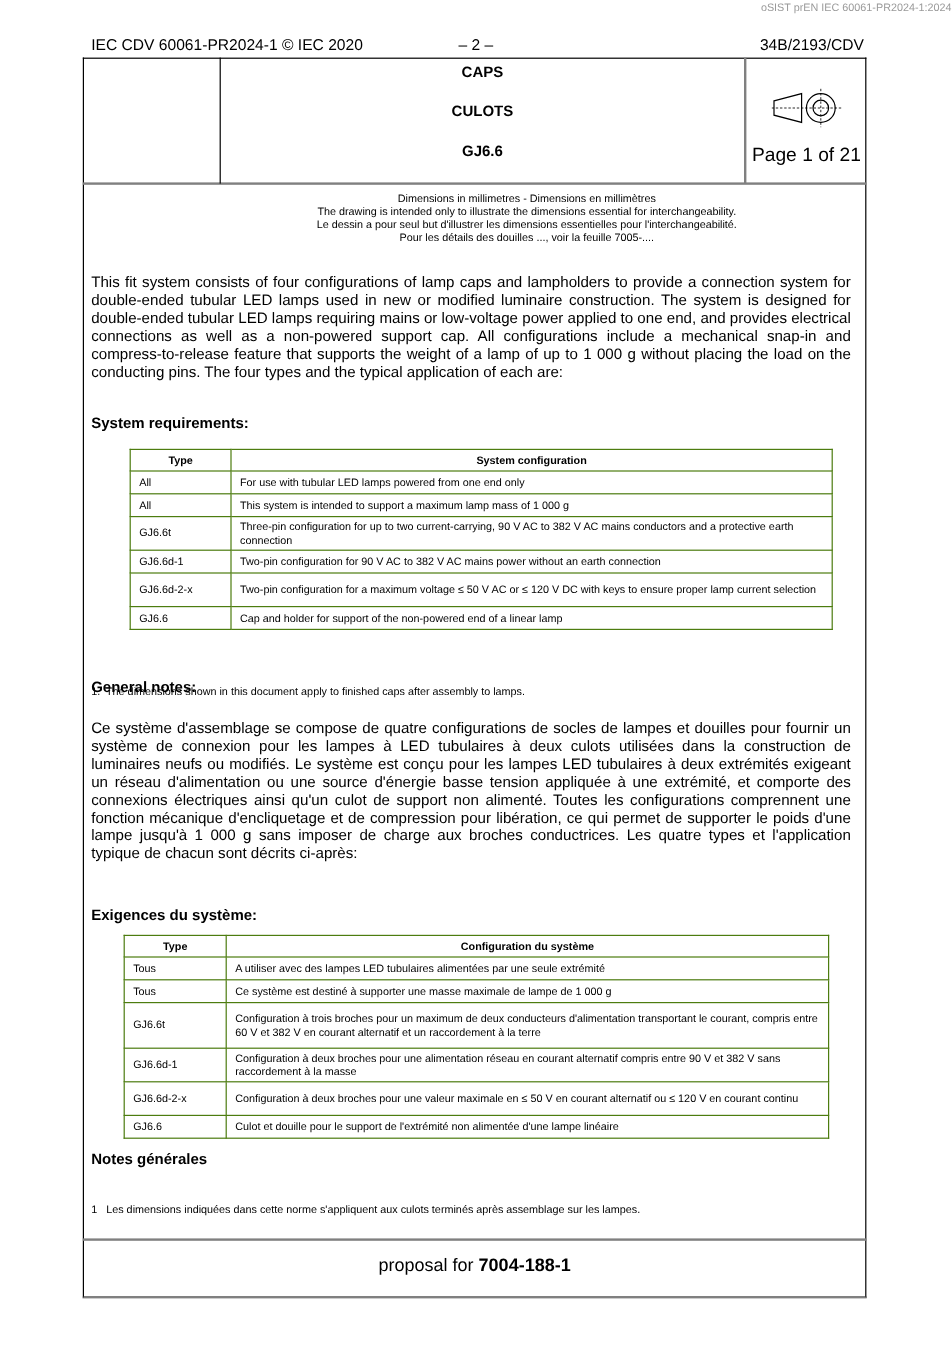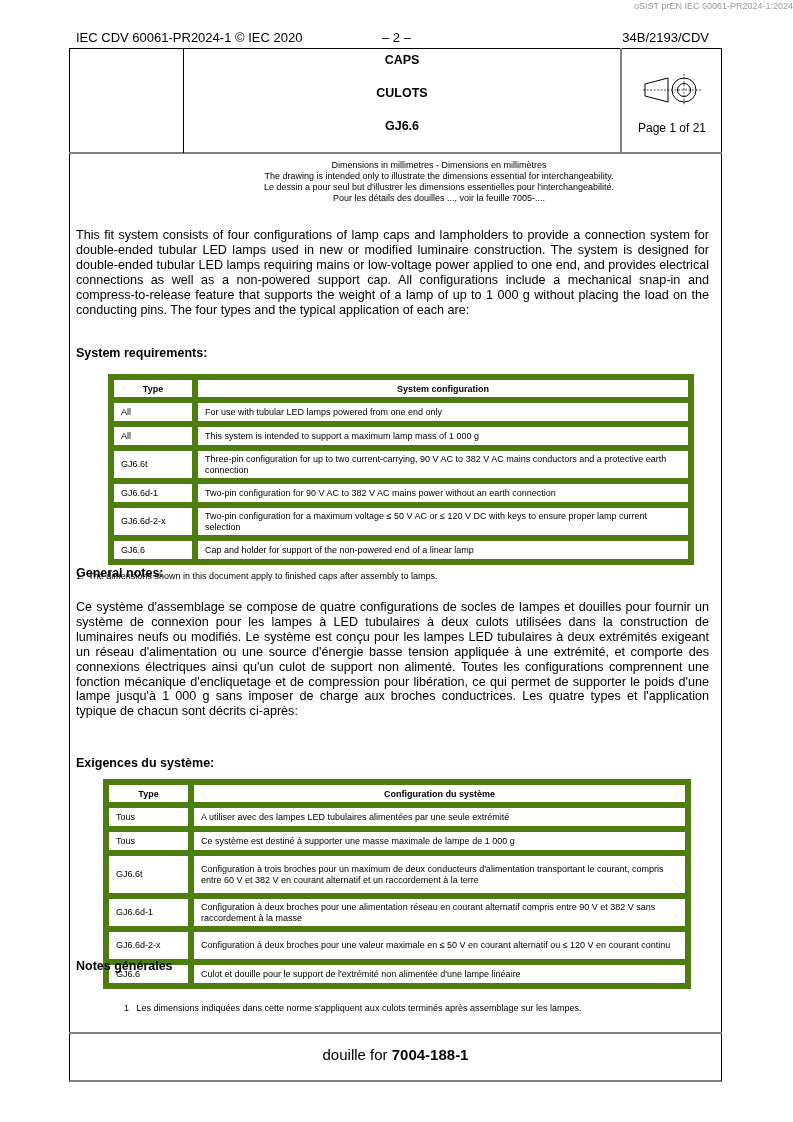--- a/index.html
+++ b/index.html
@@ -3,49 +3,49 @@
 <meta charset="utf-8">
 <style>
   html, body { margin: 0; padding: 0; background: #ffffff; }
   body { width: 793px; height: 1122px; position: relative; overflow: hidden;
          font-family: "Liberation Sans", sans-serif; color: #000; }
   .abs { position: absolute; }
   .watermark { left: 0; width: 793px; top: 1px; text-align: right; font-size: 9px; color: #9a9a9a; }
   .hdr { top: 30px; font-size: 13px; }
   .hdr-left { left: 76px; }
   .hdr-center { left: 0; width: 793px; text-align: center; }
-  .hdr-right { right: 84px; }
+  .hdr-right { right: 73px; }
 
   .frame { left: 69px; top: 48px; width: 653px; height: 1034px; border: 1px solid #000;
            border-bottom: 2px solid #808080; box-sizing: border-box; }
   .title-block { left: 69px; top: 48px; width: 653px; height: 106px; box-sizing: border-box;
                  border-bottom: 2px solid #808080; }
   .vdiv1 { left: 183px; top: 48px; width: 1px; height: 105px; background: #000; }
   .vdiv2 { left: 620px; top: 48px; width: 2px; height: 105px; background: #808080; }
   .titles { left: 184px; width: 436px; text-align: center; font-weight: bold; font-size: 12.5px; }
   .t1 { top: 53px; } .t2 { top: 86px; } .t3 { top: 119px; }
   .proj-sym { left: 643px; top: 73px; width: 60px; height: 34px; }
-  .page-of { left: 622px; width: 100px; top: 121px; text-align: center; font-size: 12px; }
+  .page-of { left: 622px; width: 100px; top: 121px; text-align: center; font-size: 16px; }
 
   .dims { left: 69px; width: 740px; text-align: center; font-size: 9px; line-height: 10.9px; top: 160px; }
 
   .para { left: 76px; width: 633px; font-size: 12.6px; line-height: 14.9px; text-align: justify; }
   .para-en { top: 228px; }
   .para-fr { top: 600px; }
   .heading { left: 76px; font-weight: bold; font-size: 12.5px; }
   .h-sys { top: 346px; }
   .h-gen { top: 566px; }
   .h-exi { top: 756px; }
   .h-notes { top: 959px; }
   .note { left: 76px; font-size: 9px; }
   .note-en { top: 571px; }
   .note-fr { top: 1003px; }
 
   table.req { position: absolute; border-collapse: collapse; font-size: 9px; }
-  table.req th, table.req td { border: 6px solid #4d7c0f; padding: 0 7px; text-align: left; vertical-align: middle; }
+  table.req th, table.req td { border: 1px solid #4d7c0f; padding: 0 7px; text-align: left; vertical-align: middle; }
   table.req th { font-weight: bold; text-align: center; height: 17px; }
   table.req td { line-height: 11px; }
   table.req td.one { height: 18px; }
   table.req td.two { height: 27px; }
   table.req td.three { height: 37px; }
   .tbl-en { left: 108px; top: 374px; width: 586px; }
   .tbl-en col.c1 { width: 84px; }
   .tbl-fr { left: 103px; top: 779px; width: 588px; }
   .tbl-fr col.c1 { width: 85px; }
 
@@ -166,18 +166,18 @@
     <td>Configuration à deux broches pour une valeur maximale en ≤ 50 V en courant alternatif ou ≤ 120 V en courant continu</td>
   </tr>
   <tr>
     <td class="one">GJ6.6</td>
     <td>Culot et douille pour le support de l'extrémité non alimentée d'une lampe linéaire</td>
   </tr>
 </tbody>
   </table>
 
 <div class="abs heading h-notes">Notes générales</div>
-<div class="abs note note-fr" style="white-space:pre;margin-left:48px;">1   Les dimensions indiquées dans cette norme s'appliquent aux culots terminés après assemblage sur les lampes.</div>
+<div class="abs note note-fr" style="white-space:pre;">1   Les dimensions indiquées dans cette norme s'appliquent aux culots terminés après assemblage sur les lampes.</div>
 
 <div class="abs footer-div"></div>
 <div class="abs footer">
-  <span style="white-space:pre;">douille for </span><b>7004-188-1</b>
+  <span style="white-space:pre;">proposal for </span><b>7004-188-1</b>
 </div>
 
 </body></html>

